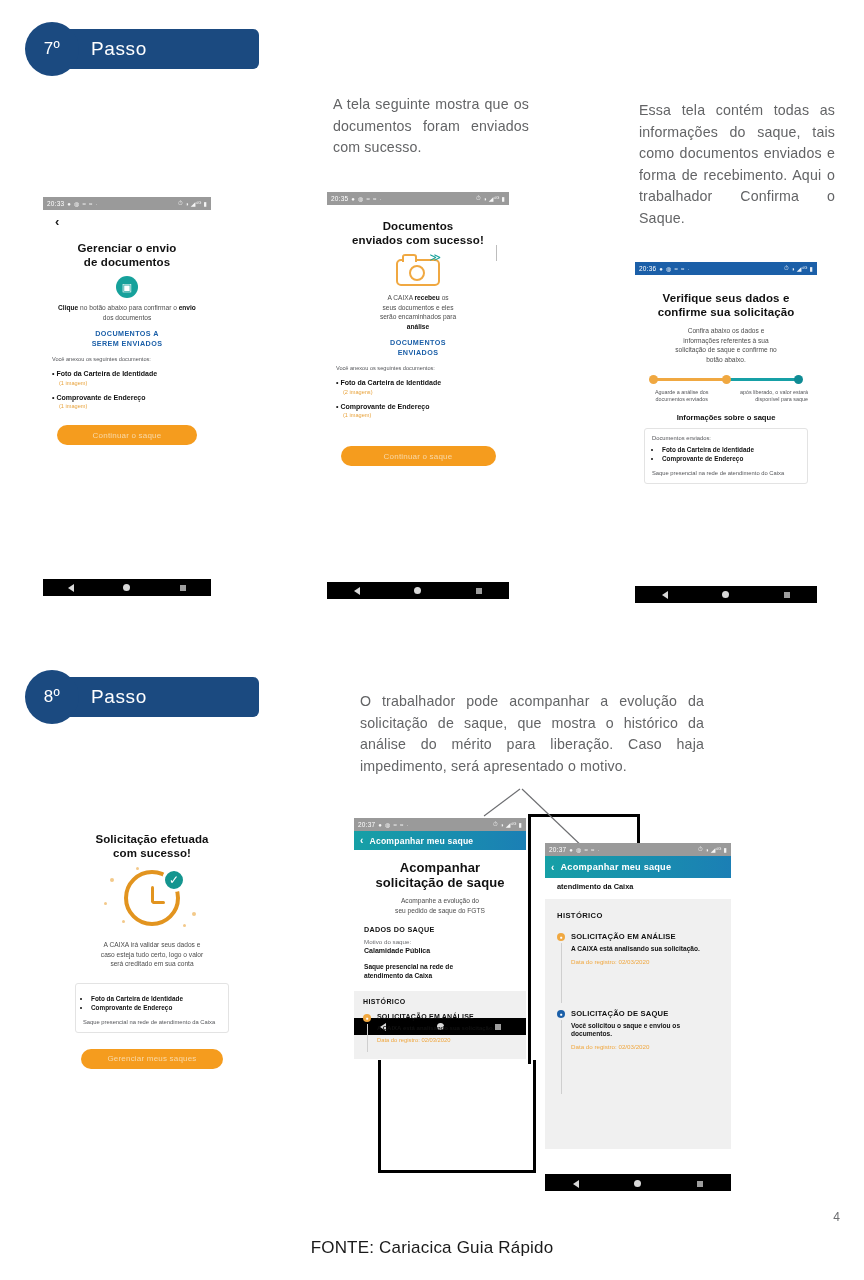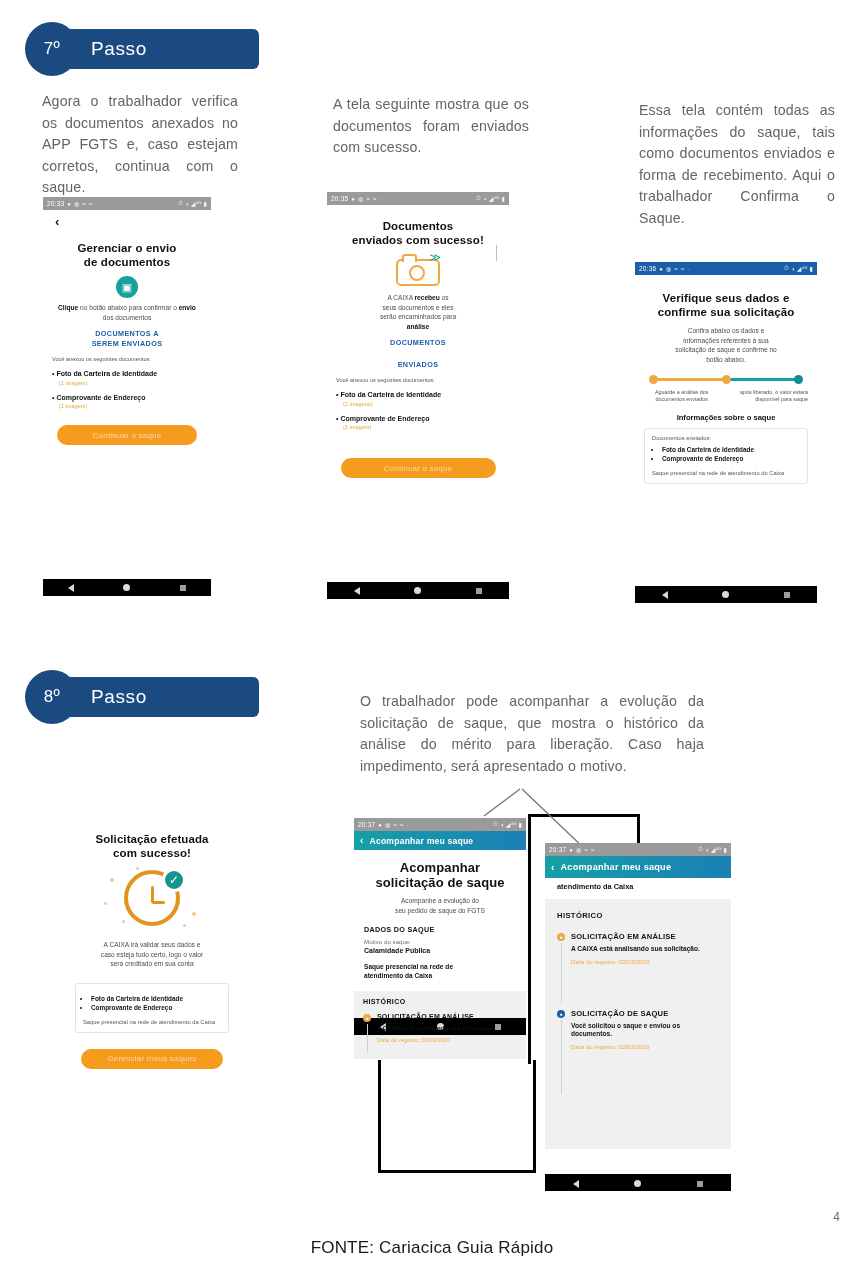--- a/index.html
+++ b/index.html
@@ -175,21 +175,20 @@
 
 <div class="page">
 
   <div class="step-badge" style="left:25px;top:29px;">
     <div class="bar"></div>
     <div class="circle"></div>
     <div class="num">7º</div>
     <div class="word">Passo</div>
   </div>
 
-  <div class="copy" style="left:42px;top:91px;width:196px;">Agora o trabalhador verifica os documentos anexados no APP FGTS e, caso estejam corretos, continua com o saque.</div>
   <div class="copy" style="left:333px;top:94px;width:196px;">A tela seguinte mostra que os documentos foram enviados com sucesso.</div>
   <div class="copy" style="left:639px;top:100px;width:196px;">Essa tela contém todas as informações do saque, tais como documentos enviados e forma de recebimento. Aqui o trabalhador Confirma o Saque.</div>
 
   <div class="phone" style="left:43px;top:197px;width:168px;height:403px;">
     <div class="statusbar">
       <span class="sb-left">
         <span>20:33</span>
         <span class="sb-ic">●</span>
         <span class="sb-ic">◍</span>
         <span class="sb-ic">≈</span>
@@ -256,21 +255,21 @@
           <div class="lens"></div>
         <div class="wifi">≫</div>
       </div>
       <div class="sub" style="margin-top:7px;">
         <span>A CAIXA </span><b>recebeu</b><span> os</span><br>
         <span>seus documentos e eles</span><br>
         <span>serão encaminhados para</span><br>
         <b>análise</b>
       </div>
       <div class="sec-title">DOCUMENTOS</div>
-      <div class="sec-title" style="margin-top:12px">ENVIADOS</div>
+      <div class="sec-title" style="margin-top:0">ENVIADOS</div>
       <div class="note">Você anexou os seguintes documentos:</div>
       <div class="doc-item">• Foto da Carteira de Identidade</div>
       <div class="doc-qty">(2 imagens)</div>
       <div class="doc-item">• Comprovante de Endereço</div>
       <div class="doc-qty">(1 imagem)</div>
       <div class="btn-orange" style="margin-top:28px;width:155px;">Continuar o saque</div>
     </div>
     <div class="navbar">
       <span class="tri"></span>
       <span class="cir"></span>

